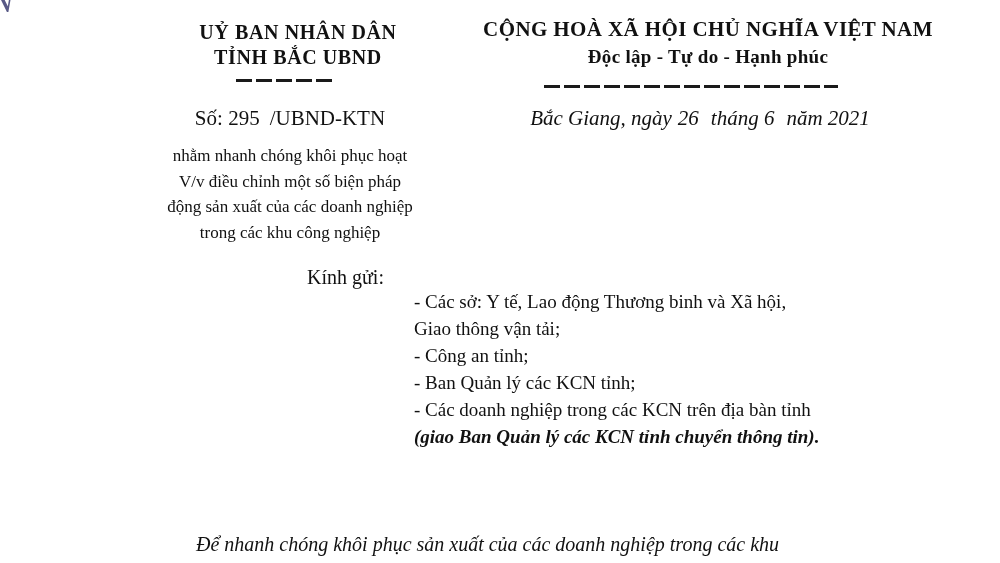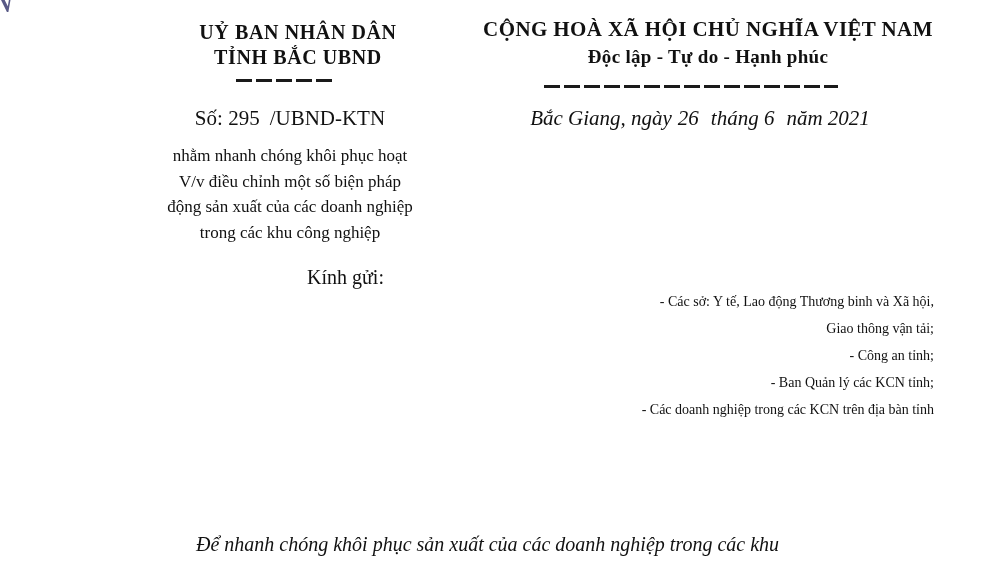--- a/index.html
+++ b/index.html
@@ -155,23 +155,22 @@
     top: 264px;
     font-size: 20px;
     line-height: 27px;
     white-space: nowrap;
   }
   .recipients {
     position: absolute;
     left: 414px;
     top: 288px;
     width: 520px;
-    font-size: 14px;
+    font-size: 19px;
     line-height: 27px;
-    text-align: right;
   }
   .recipients .r-line {
     white-space: nowrap;
   }
   .recipients .r-note {
     font-style: italic;
     font-weight: 700;
     white-space: nowrap;
   }
 
@@ -228,17 +227,18 @@
   </div>
 
   <div class="kinh-gui">Kính gửi:</div>
 
   <div class="recipients">
     <div class="r-line">- Các sở: Y tế, Lao động Thương binh và Xã hội,</div>
     <div class="r-line">Giao thông vận tải;</div>
     <div class="r-line">- Công an tỉnh;</div>
     <div class="r-line">- Ban Quản lý các KCN tỉnh;</div>
     <div class="r-line">- Các doanh nghiệp trong các KCN trên địa bàn tỉnh</div>
+    <div class="r-note">(giao Ban Quản lý các KCN tỉnh chuyển thông tin).</div>
   </div>
 
   <div class="body-text">Để nhanh chóng khôi phục sản xuất của các doanh nghiệp trong các khu</div>
 
 </div>
 
 </body></html>

